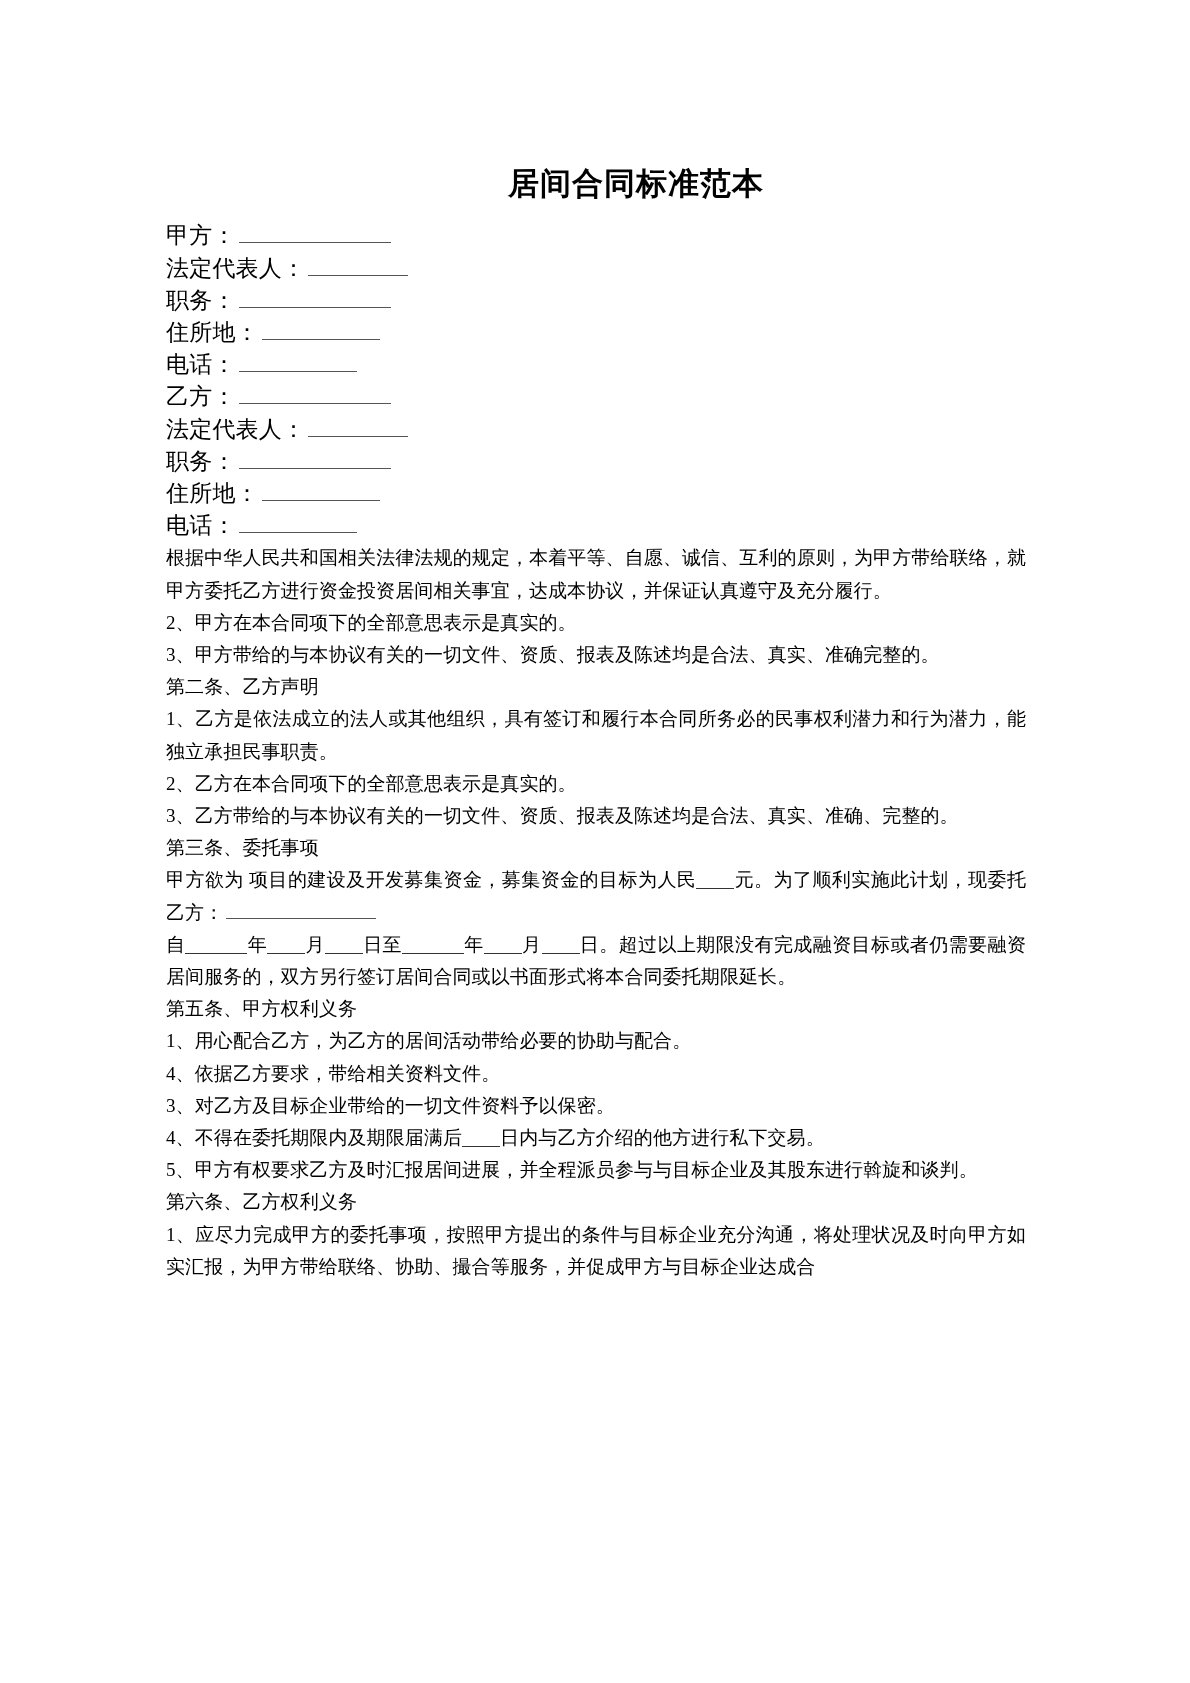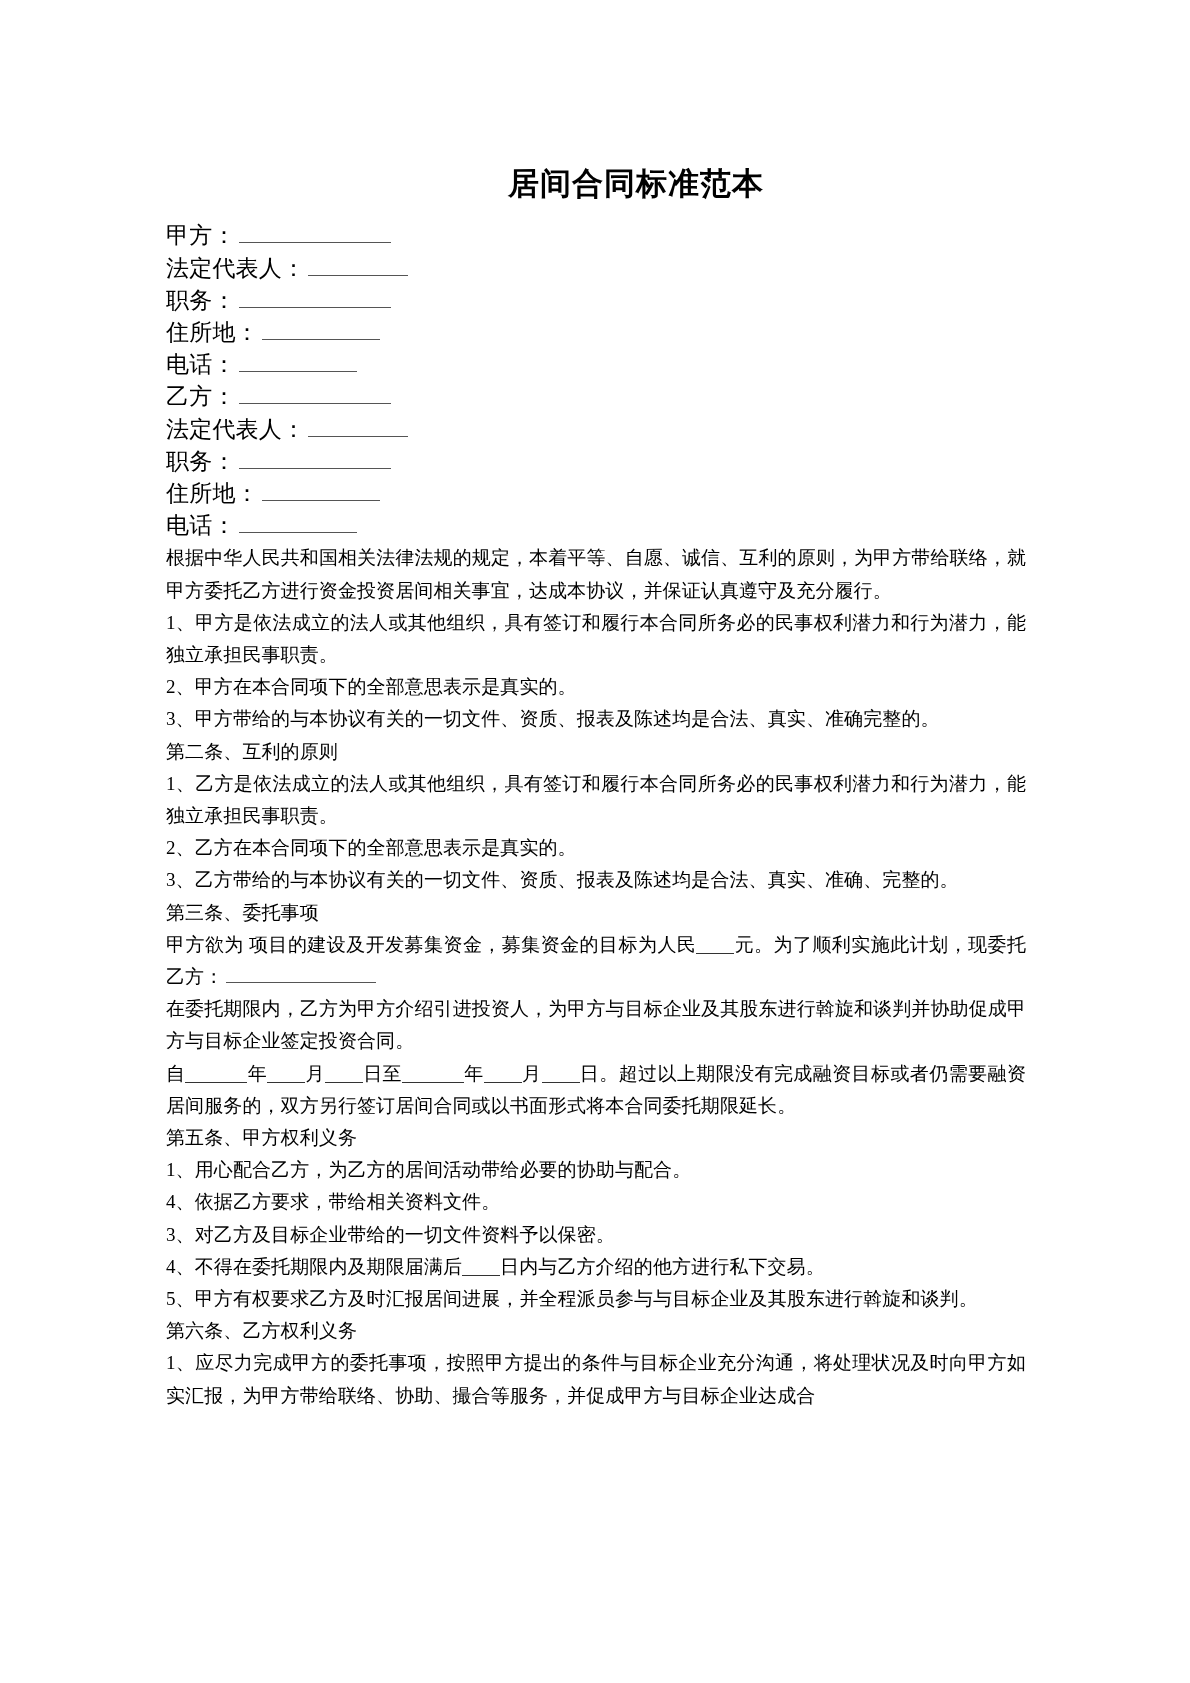--- a/index.html
+++ b/index.html
@@ -99,32 +99,30 @@
       <div class="field-line"><span class="field-label">电话：</span><span class="blank w-mid"></span></div>
       <div class="field-line"><span class="field-label">乙方：</span><span class="blank w-long"></span></div>
       <div class="field-line"><span class="field-label">法定代表人：</span><span class="blank w-short"></span></div>
       <div class="field-line"><span class="field-label">职务：</span><span class="blank w-long"></span></div>
       <div class="field-line"><span class="field-label">住所地：</span><span class="blank w-mid"></span></div>
       <div class="field-line"><span class="field-label">电话：</span><span class="blank w-mid"></span></div>
     </div>
 
     <p class="para">根据中华人民共和国相关法律法规的规定，本着平等、自愿、诚信、互利的原则，为甲方带给联络，就甲方委托乙方进行资金投资居间相关事宜，达成本协议，并保证认真遵守及充分履行。</p>
 
-    <p class="para">1、甲方是依法成立的法人或其他组织，具有签订和履行本合同所务必的民事权利潜力和行为潜力，能独立承担民事职责。</p>
     <p class="para">2、甲方在本合同项下的全部意思表示是真实的。</p>
     <p class="para">3、甲方带给的与本协议有关的一切文件、资质、报表及陈述均是合法、真实、准确完整的。</p>
 
-    <p class="heading">第二条、互利的原则</p>
+    <p class="heading">第二条、乙方声明</p>
     <p class="para">1、乙方是依法成立的法人或其他组织，具有签订和履行本合同所务必的民事权利潜力和行为潜力，能独立承担民事职责。</p>
     <p class="para">2、乙方在本合同项下的全部意思表示是真实的。</p>
     <p class="para">3、乙方带给的与本协议有关的一切文件、资质、报表及陈述均是合法、真实、准确、完整的。</p>
 
     <p class="heading">第三条、委托事项</p>
     <p class="para"><span>甲方欲为 项目的建设及开发募集资金，募集资金的目标为人民</span><span class="inline-blank sm"></span><span>元。为了顺利实施此计划，现委托乙方：</span><span class="blank w-inline"></span></p>
-    <p class="para">在委托期限内，乙方为甲方介绍引进投资人，为甲方与目标企业及其股东进行斡旋和谈判并协助促成甲方与目标企业签定投资合同。</p>
 
     <p class="para"><span>自</span><span class="inline-blank date"></span><span>年</span><span class="inline-blank sm"></span><span>月</span><span class="inline-blank sm"></span><span>日至</span><span class="inline-blank date"></span><span>年</span><span class="inline-blank sm"></span><span>月</span><span class="inline-blank sm"></span><span>日。</span><span>超过以上期限没有完成融资目标或者仍需要融资居间服务的，双方另行签订居间合同或以书面形式将本合同委托期限延长。</span></p>
 
     <p class="heading">第五条、甲方权利义务</p>
     <p class="para">1、用心配合乙方，为乙方的居间活动带给必要的协助与配合。</p>
     <p class="para">4、依据乙方要求，带给相关资料文件。</p>
     <p class="para">3、对乙方及目标企业带给的一切文件资料予以保密。</p>
     <p class="para"><span>4、不得在委托期限内及期限届满后</span><span class="inline-blank sm"></span><span>日内与乙方介绍的他方进行私下交易。</span></p>
     <p class="para">5、甲方有权要求乙方及时汇报居间进展，并全程派员参与与目标企业及其股东进行斡旋和谈判。</p>
 

